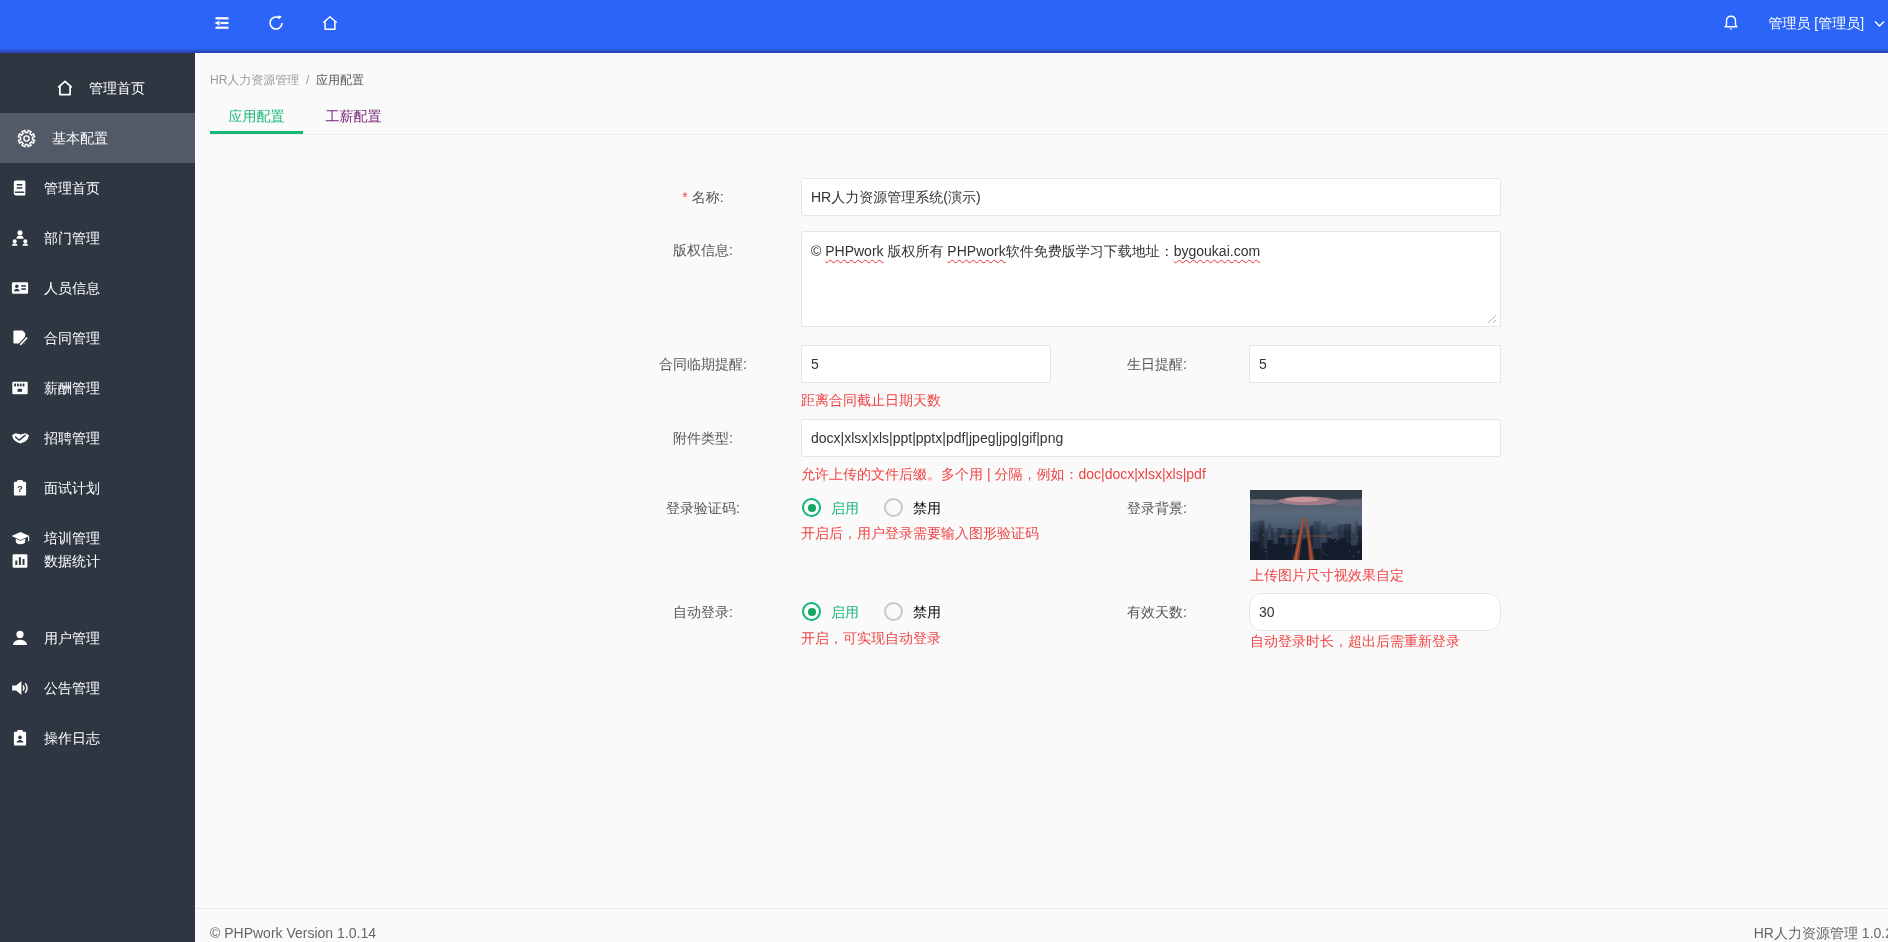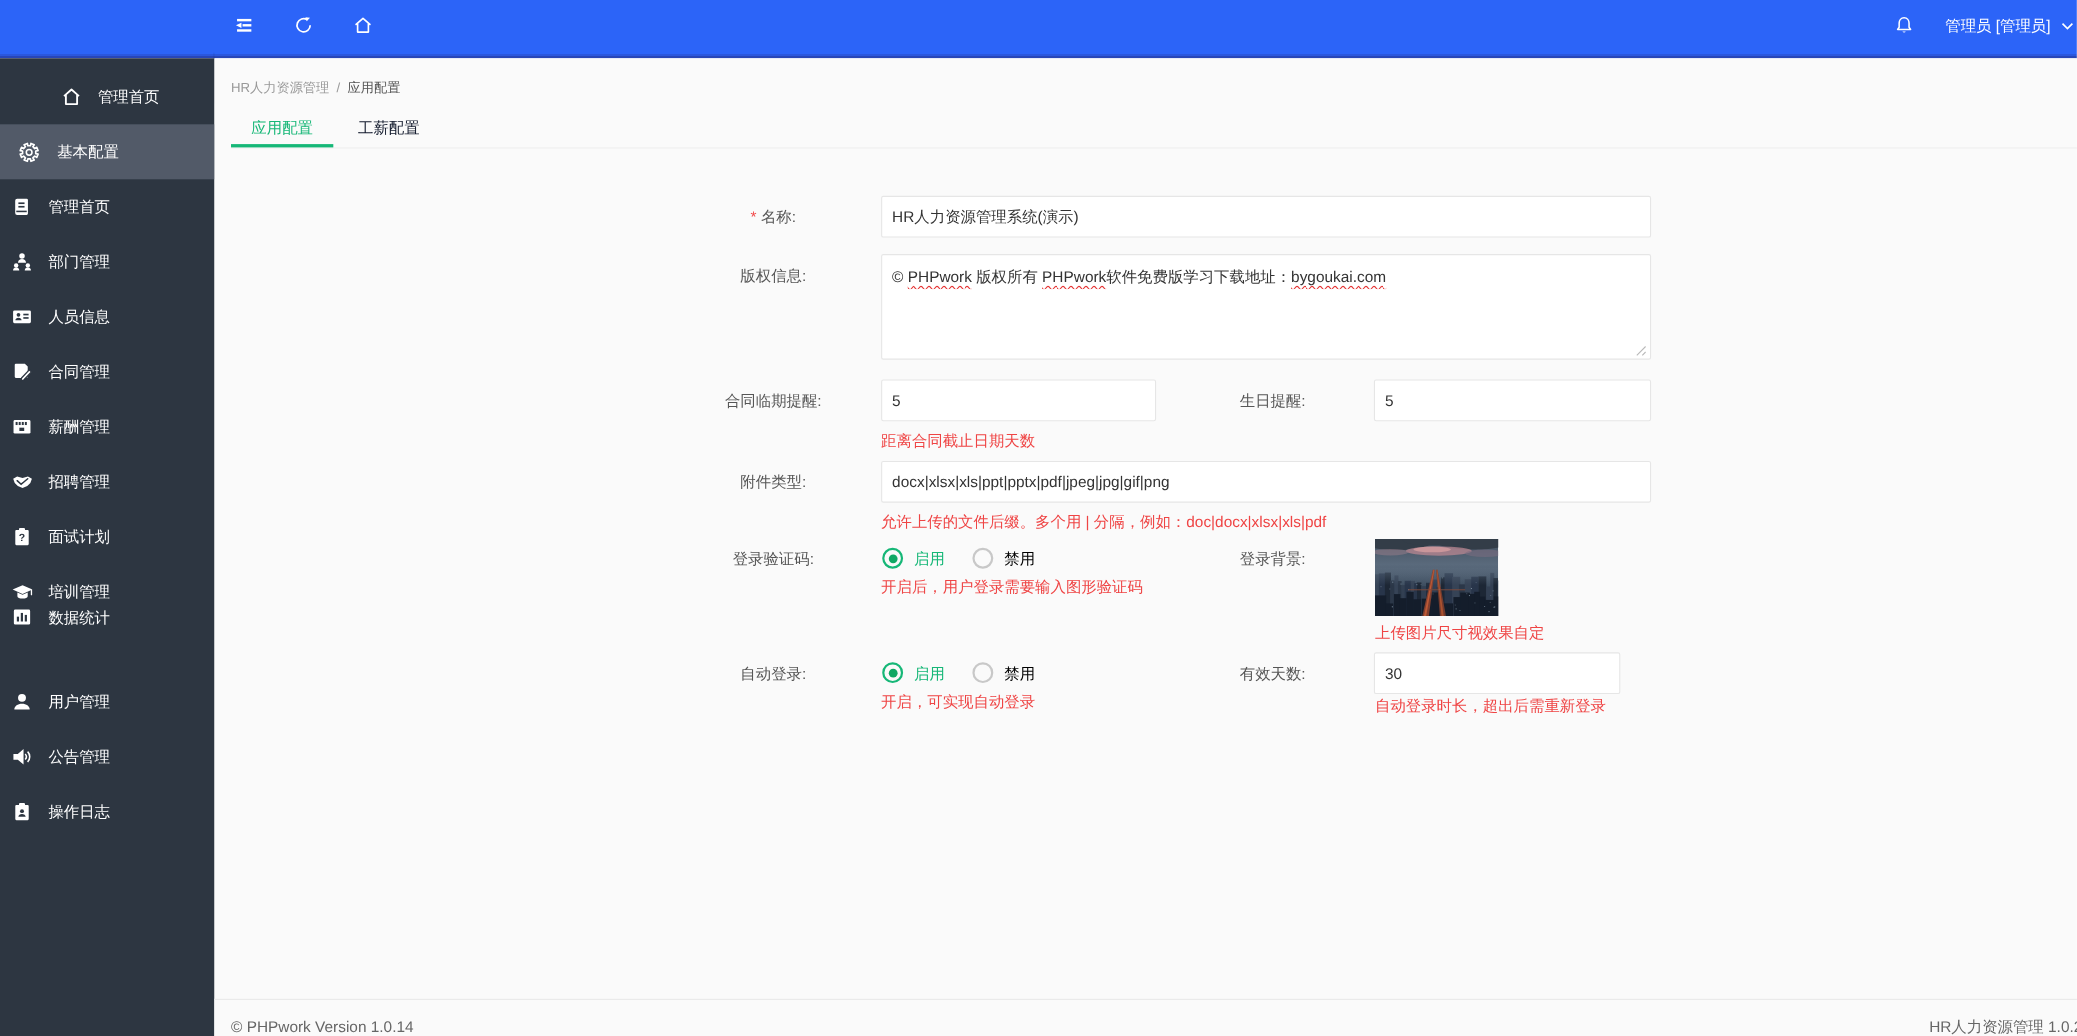--- a/index.html
+++ b/index.html
@@ -16,21 +16,21 @@
   #side { position:absolute; left:0; top:53px; width:195px; height:889px; background:#2d3641; }
   .mi { position:absolute; left:0; width:195px; height:50px; color:#fff; font-size:14px; }
   .mi .txt { position:absolute; left:44px; top:0; line-height:50px; }
   .mi svg { position:absolute; left:11px; top:16px; }
   .mi.active { background:#525a68; }
   .mi.active .txt { left:52px; }
   .mi.active svg { left:17px; }
   
   #crumb { position:absolute; left:210px; top:72px; font-size:12px; color:#999; }
   #crumb b { color:#555; font-weight:normal; }
-  .tab { position:absolute; top:94px; height:40px; line-height:44px; text-align:center; font-size:14px; color:#0f172a; }
+  .tab { position:absolute; top:94px; height:40px; line-height:44px; text-align:center; font-size:14px; color:#701a75; }
   #tabline { position:absolute; left:210px; top:134px; right:0; height:1px; background:#eee; }
   #tabbar { position:absolute; left:210px; top:131px; width:93px; height:3px; background:#16b777; }
   
   .lbl { position:absolute; width:150px; text-align:center; font-size:14px; color:#565656; height:38px; line-height:38px; white-space:nowrap; }
   .red { color:#f24a4a; margin-right:4px; }
   .inp { position:absolute; height:38px; border:1px solid #e6e6e6; border-radius:2px; background:#fff; font-size:14px; color:#333; line-height:36px; padding:0 9px; white-space:nowrap; overflow:hidden; }
   .hint { position:absolute; font-size:14px; color:#ef4444; line-height:15px; white-space:nowrap; }
   .wavy { text-decoration:underline; text-decoration-style:wavy; text-decoration-color:#e53333; text-decoration-thickness:1px; text-underline-offset:3px; }
   .radio { position:absolute; width:19px; height:19px; border-radius:50%; }
   .radio.on { border:2px solid #16b777; }
@@ -358,18 +358,18 @@
 
 <div class="lbl" style="left:628px;top:593px;">自动登录:</div>
 <div class="radio on" style="left:802px;top:602px;">
     <i></i>
   </div>
 <div class="rlab green" style="left:831px;top:602px;">启用</div>
 <div class="radio off" style="left:884px;top:602px;"></div>
 <div class="rlab" style="left:913px;top:602px;">禁用</div>
 <div class="hint" style="left:801px;top:631px;">开启，可实现自动登录</div>
 <div class="lbl" style="left:1082px;top:593px;">有效天数:</div>
-<div class="inp" style="left:1249px;top:593px;width:224px;">30</div>
+<div class="inp" style="left:1249px;top:593px;width:252px;border-radius:13px;">30</div>
 <div class="hint" style="left:1250px;top:634px;">自动登录时长，超出后需重新登录</div>
 <div id="footer">
   <span style="position:absolute;left:15px;top:16px;">© PHPwork Version 1.0.14</span>
   <span style="position:absolute;right:-5px;top:16px;">HR人力资源管理 1.0.2</span>
 </div>
 
 </body></html>

